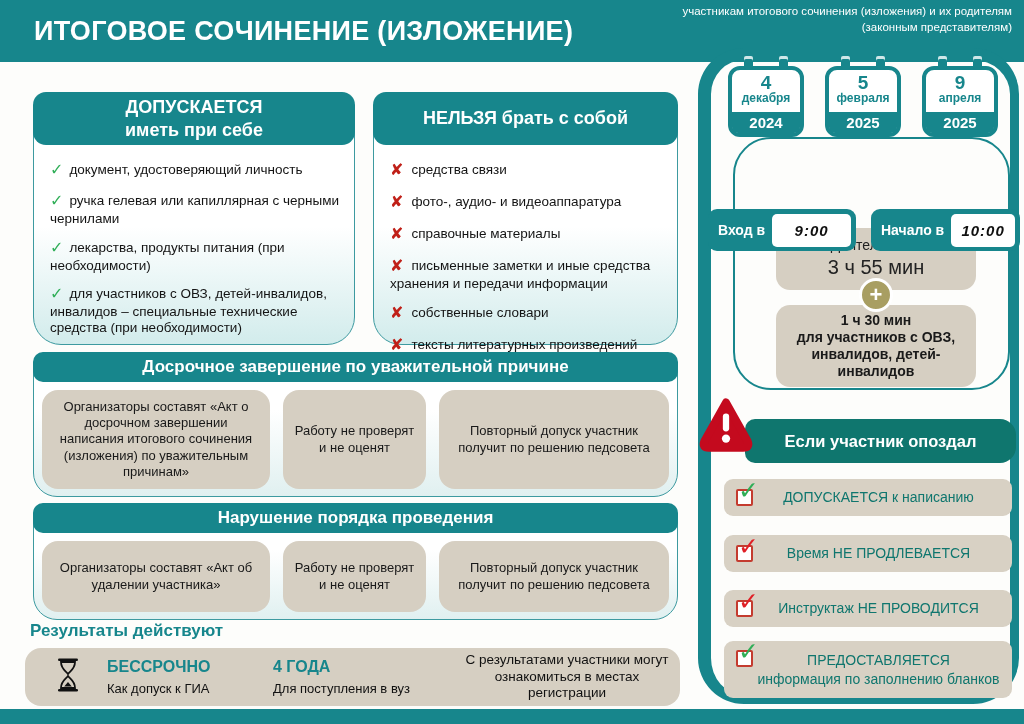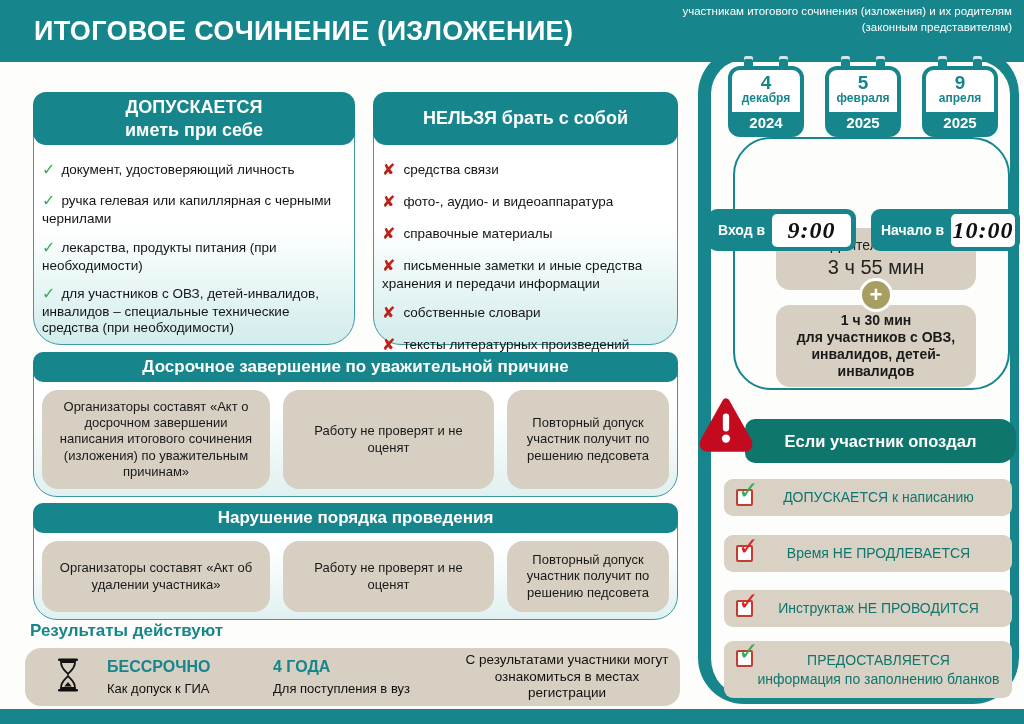--- a/index.html
+++ b/index.html
@@ -15,21 +15,21 @@
   .audience { position:absolute; right:12px; top:3px; width:330px; color:#fff; font-size:11.5px; line-height:1.4; text-align:right; }
 
   
   .listbox { position:absolute; top:92px; height:253px; }
   .listbox.allowed { left:33px; width:322px; }
   .listbox.forbidden { left:373px; width:305px; }
   .listbox-body {
     position:absolute; left:0; top:6px; right:0; bottom:0;
     border:1.5px solid #3d9aa0; border-radius:16px 16px 28px 28px;
     background:linear-gradient(180deg,#ffffff 52%,#d2ecec 100%);
-    padding:62px 8px 6px 8px;
+    padding:62px 8px 6px 16px;
   }
   .listbox-header {
     position:absolute; left:0; top:0; right:0; height:53px; z-index:2;
     background:#17868c; border-radius:13px;
     display:flex; flex-direction:column; align-items:center; justify-content:center;
     color:#fff; font-weight:bold; font-size:18px; line-height:1.25;
   }
   .list-item { margin-bottom:12px; font-size:13.5px; color:#141414; line-height:1.18; }
   .forbidden .list-item { margin-bottom:13px; }
   .glyph { font-weight:bold; margin-right:6px; font-size:16px; vertical-align:-1px; }
@@ -48,21 +48,21 @@
     height:30px; margin:-1px -1px 16px -1px; background:#17868c; border-radius:10px;
     display:flex; align-items:center; justify-content:center;
     color:#fff; font-weight:bold; font-size:17px;
   }
   .cards { position:absolute; left:8px; right:8px; top:37px; bottom:7px; display:flex; gap:13px; }
   .card {
     background:#d6cfc2; border-radius:16px; padding:6px 10px;
     display:flex; align-items:center; justify-content:center; text-align:center;
     font-size:13px; color:#191919; line-height:1.25;
   }
-  .card.c1 { width:228px; } .card.c2 { width:211px; } .card.c3 { flex:1; }
+  .card.c1 { width:228px; } .card.c2 { width:143px; } .card.c3 { flex:1; }
 
   
   .results-title { position:absolute; left:30px; top:621px; color:#17868c; font-weight:bold; font-size:17px; }
   .results-card {
     position:absolute; left:25px; top:648px; width:655px; height:58px;
     background:#d6cfc2; border-radius:16px;
     display:flex; align-items:center; padding:0 10px 0 30px; gap:26px;
   }
   .hourglass { flex:none; }
   .res-col { flex:none; }
@@ -88,21 +88,21 @@
   .cal-month { color:#17868c; font-weight:bold; font-size:12px; line-height:1.15; }
   .cal-year { position:absolute; left:0; right:0; bottom:0; height:21px; background:#17868c; color:#fff; font-weight:bold; font-size:15px; line-height:21px; border-radius:0 0 6px 6px; }
 
   .inner-frame { position:absolute; left:733px; top:137px; width:277px; height:253px; border:2px solid #17868c; border-radius:38px; }
 
   .clock { position:absolute; top:177px; height:42px; background:#17868c; border-radius:9px; display:flex; align-items:center; gap:7px; padding:0 5px 0 10px; z-index:3;margin-top:32px; }
   .clock.entry { left:708px; width:148px; }
   .clock.start { left:871px; width:149px; }
   .clock-label { color:#fff; font-weight:bold; font-size:14px; white-space:nowrap; }
   .clock-display { flex:1; height:33px; background:#fff; border-radius:5px; display:flex; align-items:center; justify-content:center; }
-  .clock-digits { font-family:Liberation Serif, serif; font-weight:bold; font-style:italic; font-size:24px; letter-spacing:1px; color:#101010; }
+  .clock-digits { font-family:Liberation Sans, sans-serif; font-weight:bold; font-style:italic; font-size:15px; letter-spacing:1px; color:#101010; }
 
   .dur-card { position:absolute; left:776px; width:200px; background:#d6cfc2; border-radius:14px; text-align:center; z-index:2; }
   .dur-card.first { top:228px; height:62px; padding-top:9px; }
   .dur-label { font-size:14px; color:#222; }
   .dur-value { font-size:20px; color:#222; margin-top:3px; }
   .plus-badge {
     position:absolute; left:859px; top:278px; width:34px; height:34px; z-index:4;
     background:#a89e62; border:3px solid #fff; border-radius:50%;
     display:flex; align-items:center; justify-content:center;
     color:#fff; font-weight:bold; font-size:22px; line-height:1;

